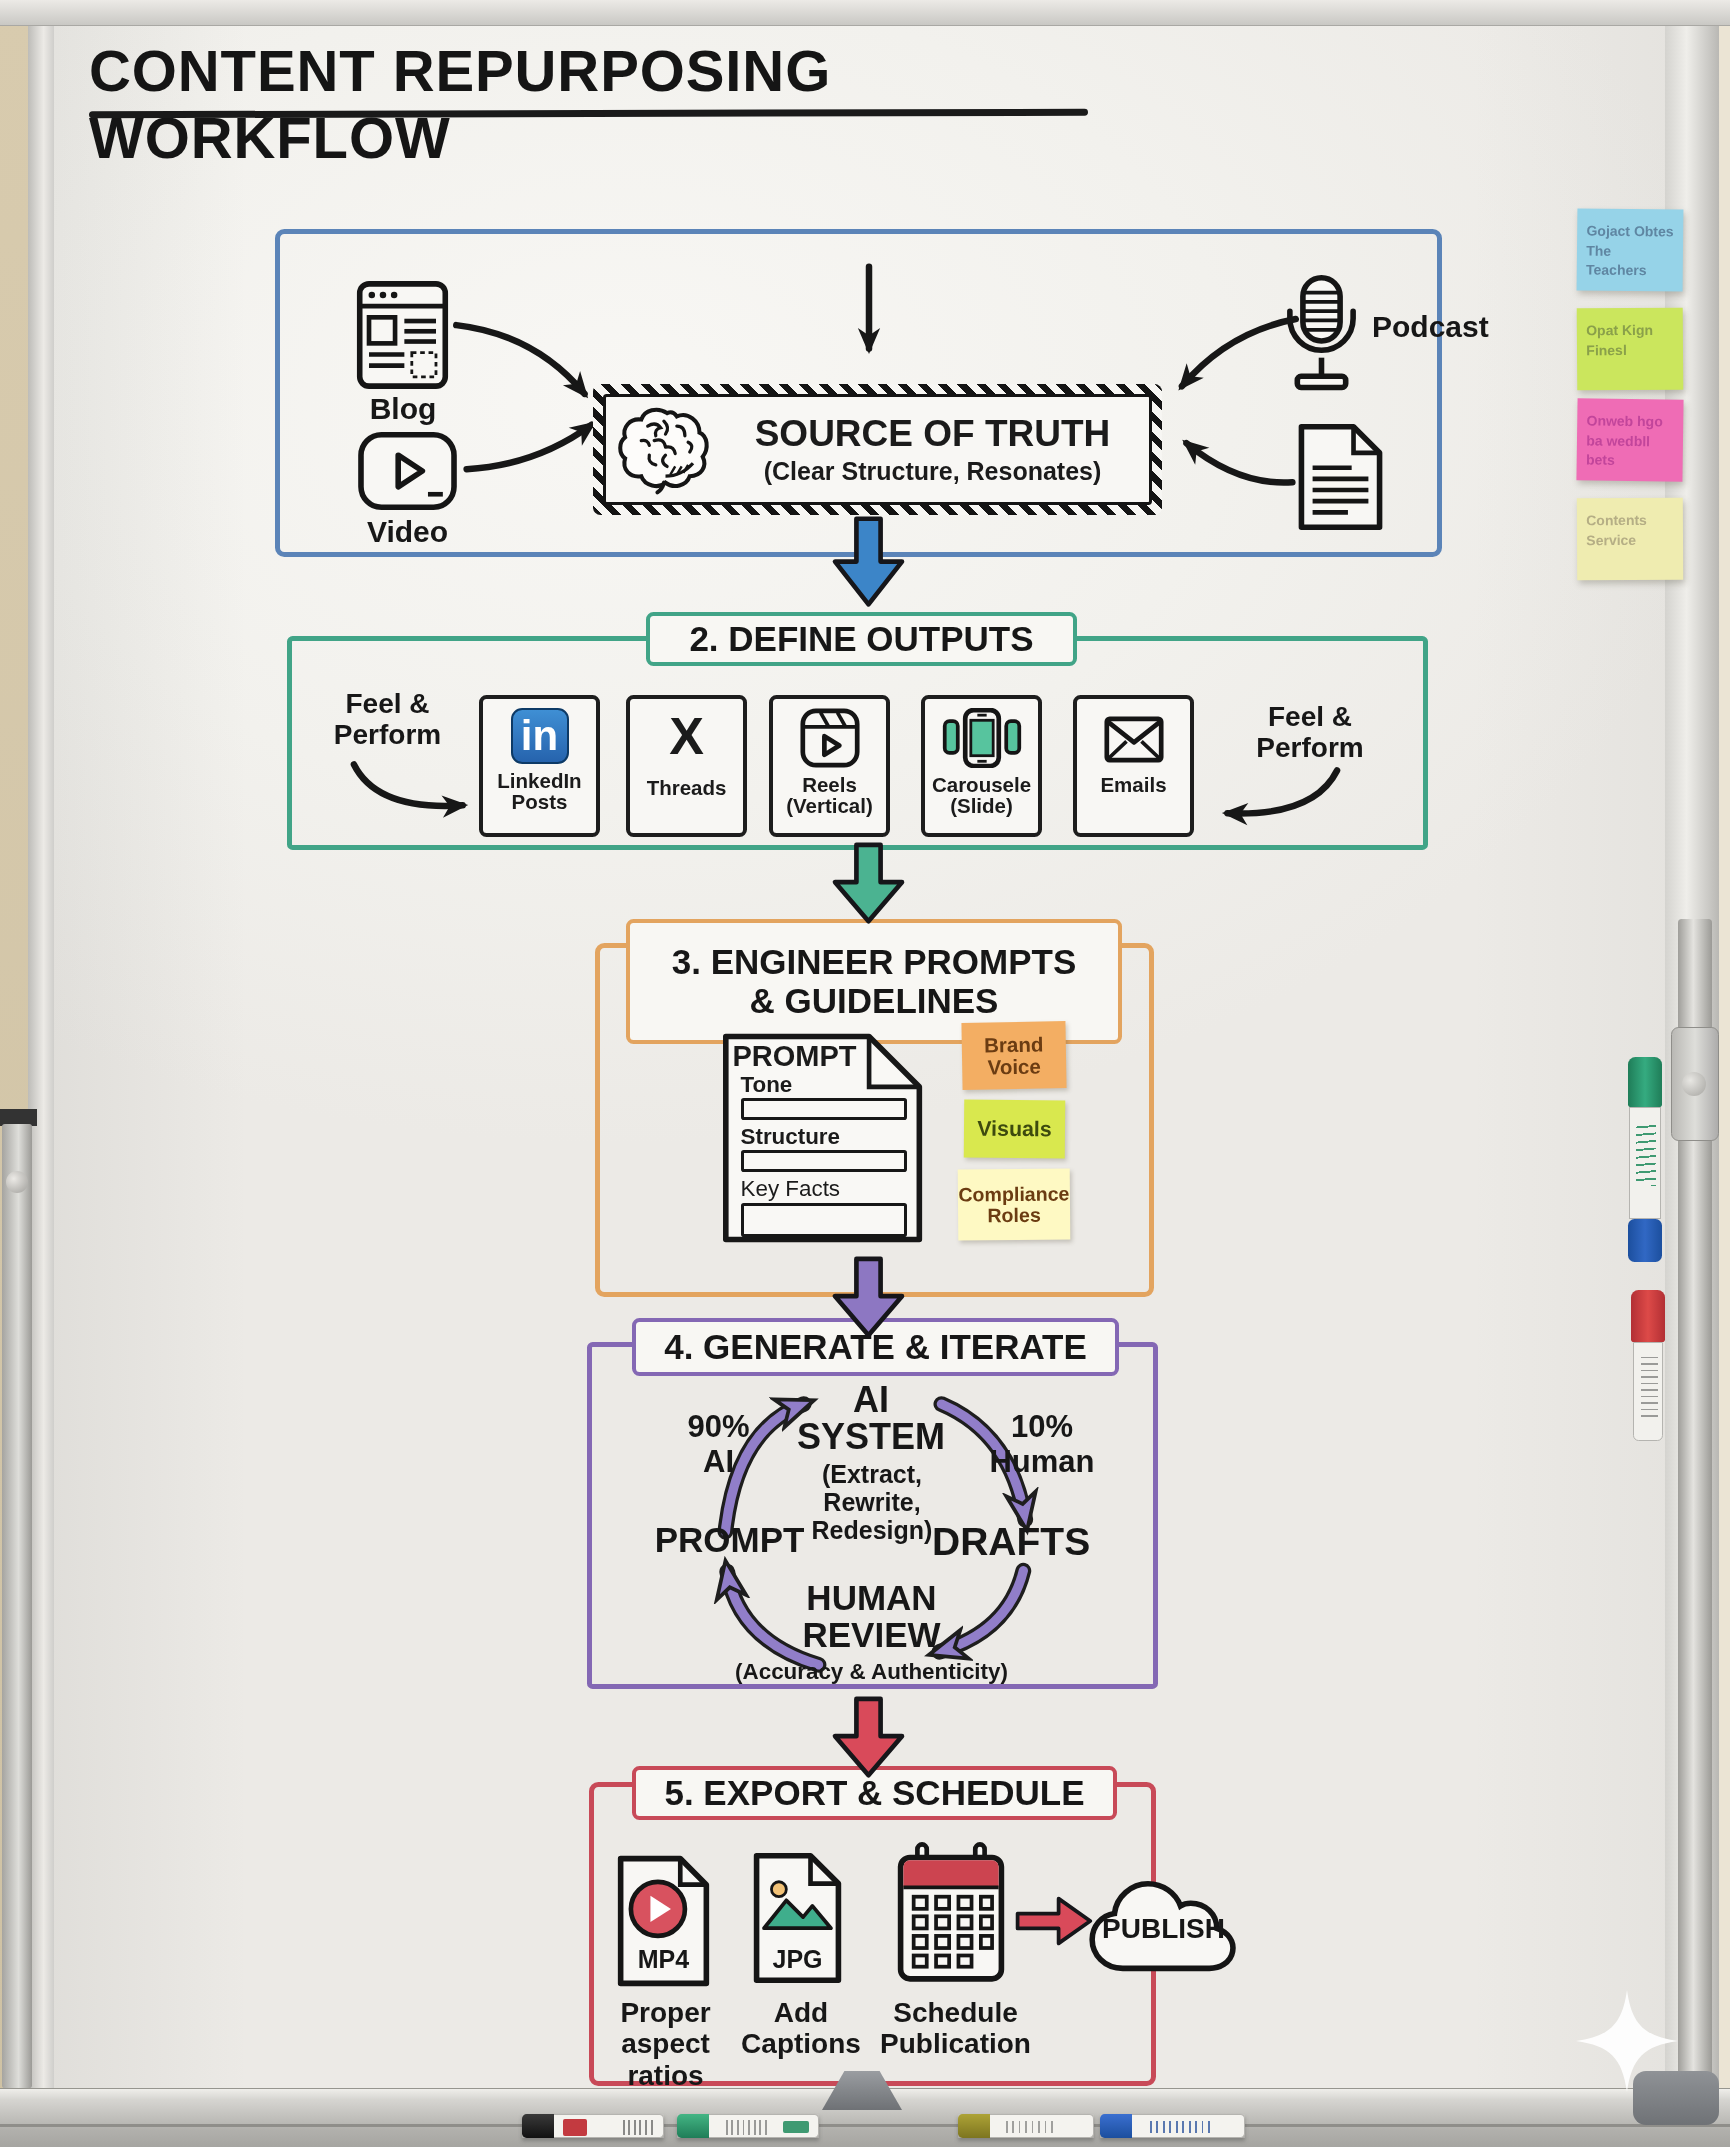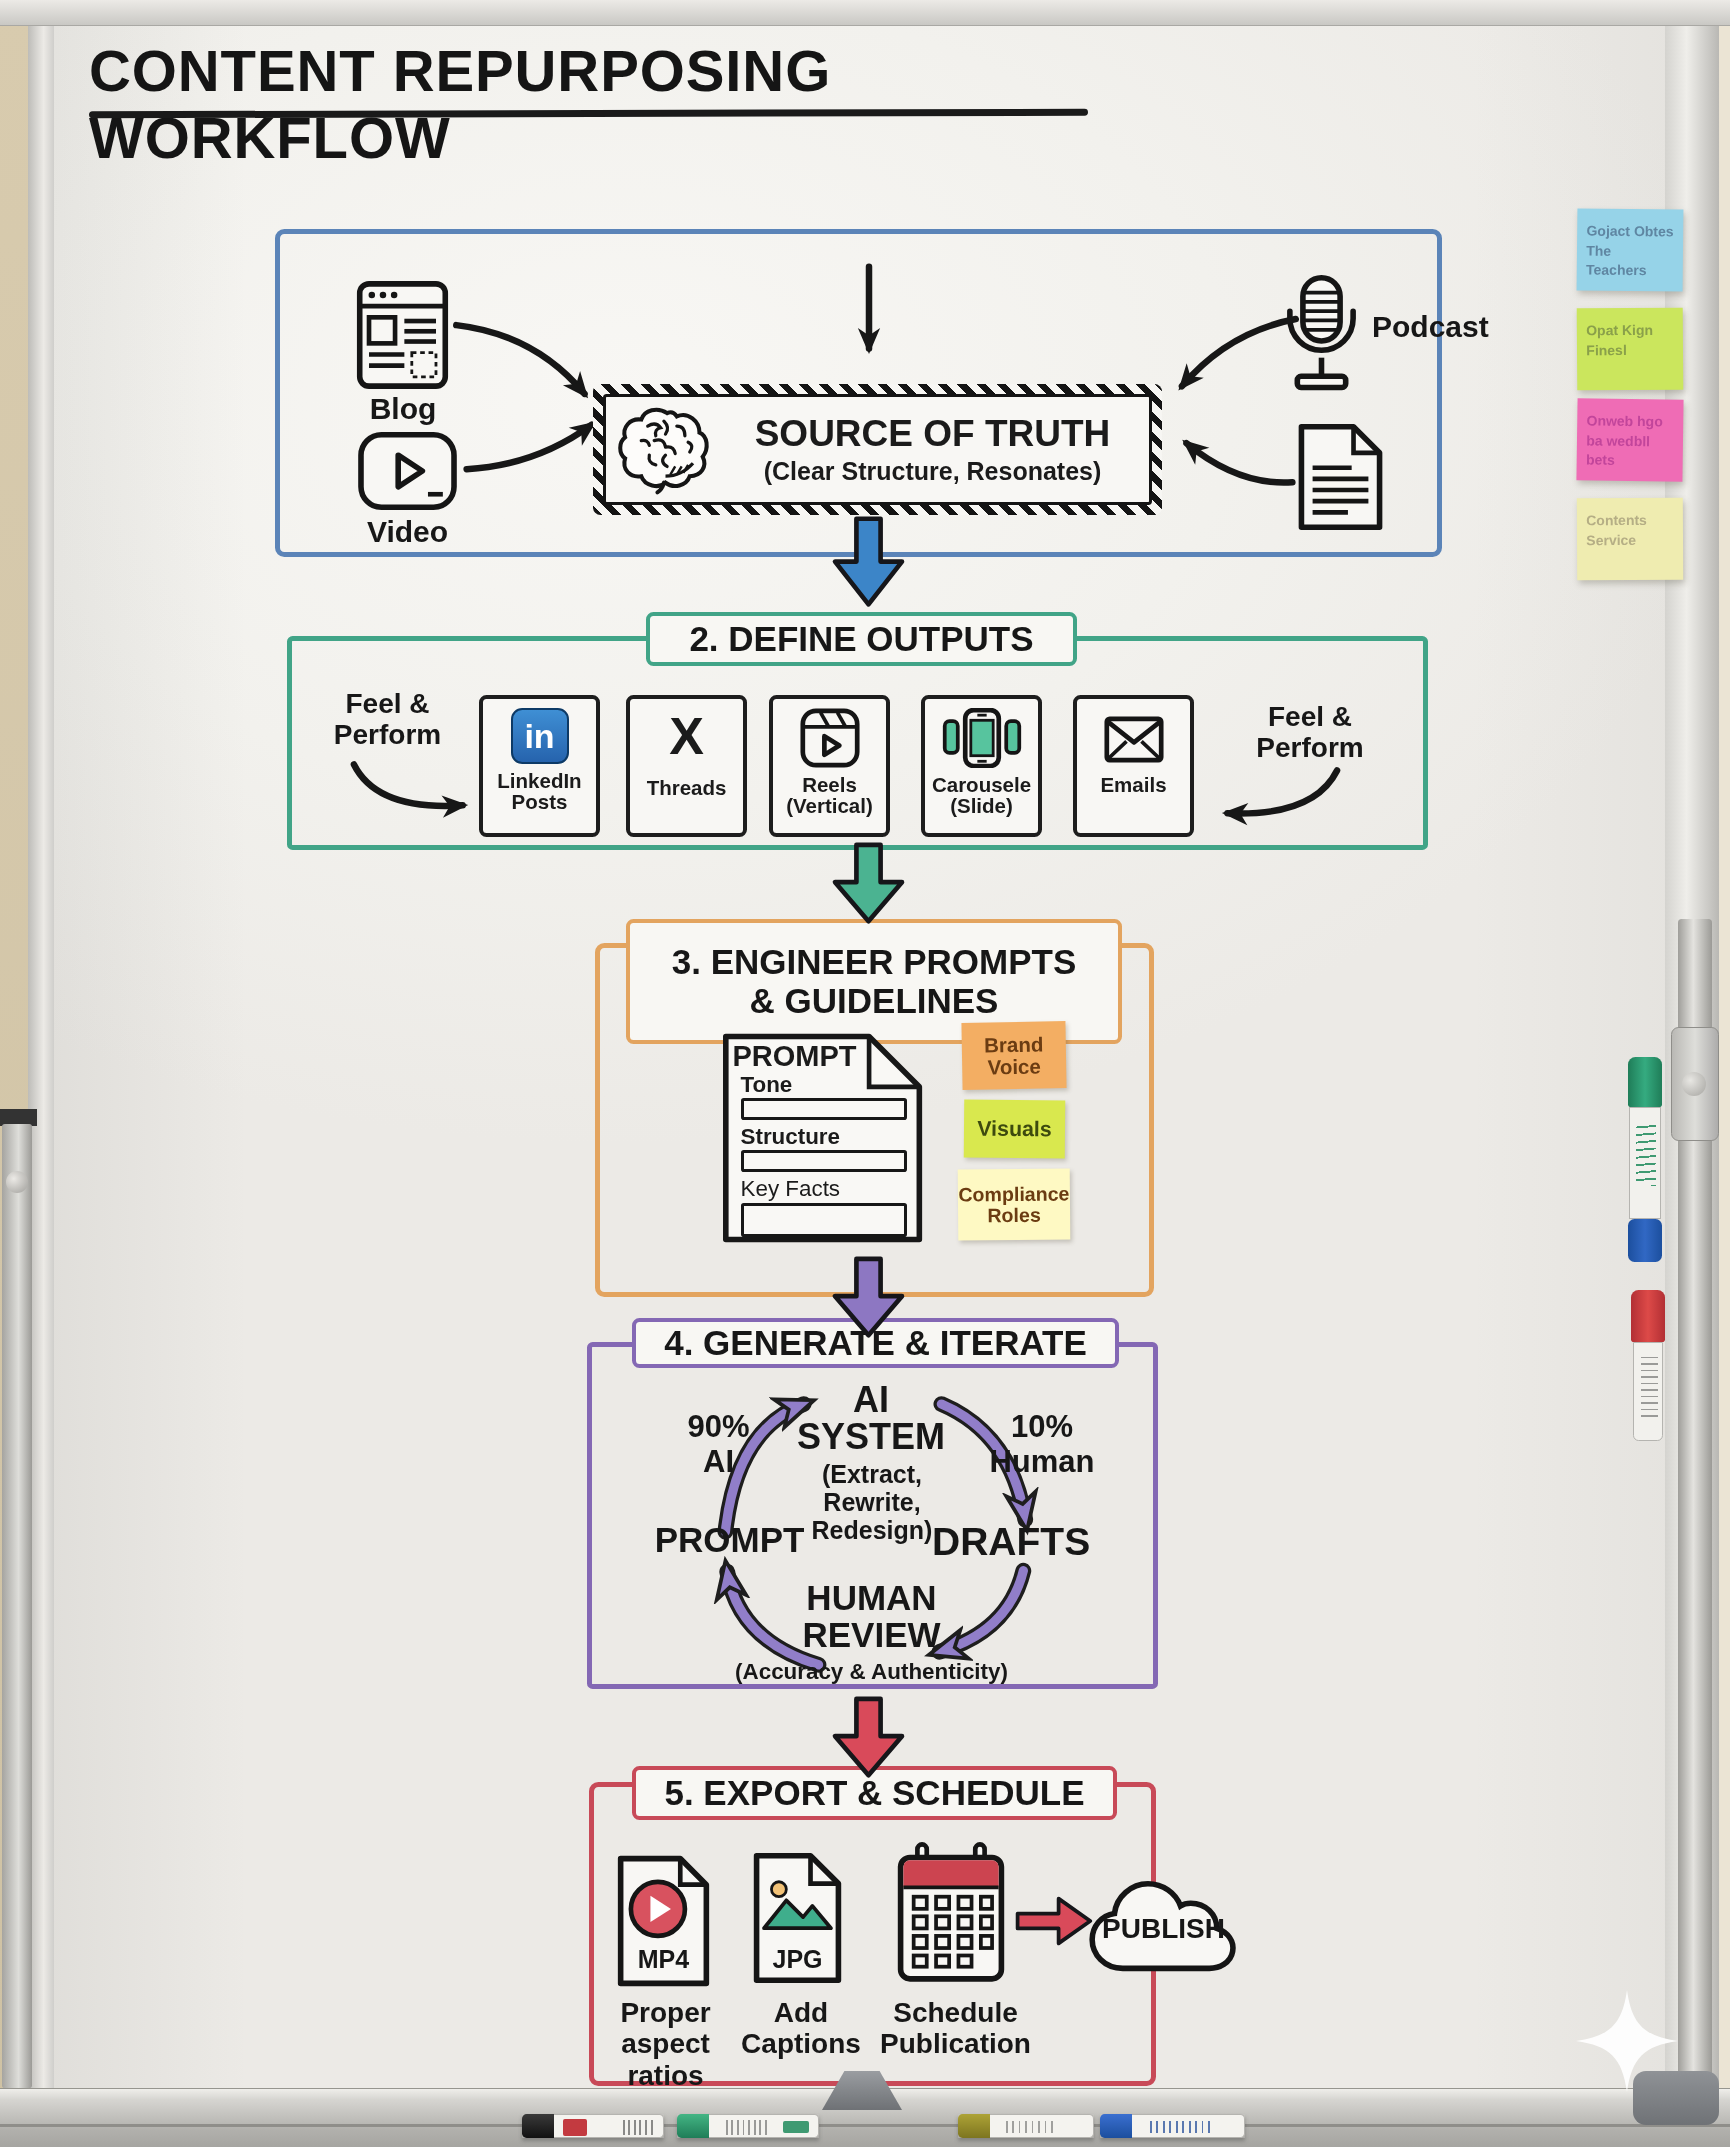--- a/index.html
+++ b/index.html
@@ -37,38 +37,38 @@
   .sec-box{position:absolute;background:transparent;z-index:8;border-radius:9.3px;}
   .sec-head{position:absolute;background:#f8f7f3;display:flex;align-items:center;justify-content:center;
             font-weight:800;text-align:center;border-radius:7.5px;z-index:11;line-height:1.1;color:#171717;}
   .s1-box{left:275px;top:229px;width:1167px;height:328px;border:5.6px solid #5b84b8;}
   .s1-head{left:496px;top:205px;width:720px;height:54px;border:4.7px solid #5b84b8;font-size:35px;}
   .s2-box{left:287px;top:636px;width:1141px;height:214px;border:5.6px solid #41a487;border-radius:5.6px;}
   .s2-head{left:646px;top:612px;width:431px;height:54px;border:4.7px solid #41a487;font-size:35px;}
   .s3-box{left:595px;top:943px;width:559px;height:354px;border:5.6px solid #e3a45f;}
   .s3-head{left:626px;top:919px;width:496px;height:125px;border:4.7px solid #e3a45f;font-size:35px;}
   .s4-box{left:587px;top:1342px;width:571px;height:347px;border:5.6px solid #8468b4;border-radius:5.6px;}
-  .s4-head{left:632px;top:1318px;width:487px;height:50px;border:4.7px solid #8468b4;font-size:35px;}
+  .s4-head{left:632px;top:1318px;width:487px;height:58px;border:4.7px solid #8468b4;font-size:35px;}
   .s5-box{left:589px;top:1782px;width:567px;height:304px;border:5.6px solid #c84a58;}
   .s5-head{left:632px;top:1758px;width:485px;height:54px;border:4.7px solid #c84a58;font-size:35px;margin-top:8px;}
   .lbl{position:absolute;font-weight:800;text-align:center;line-height:1.12;color:#171717;z-index:12;}
   
   .sot{left:593px;top:384px;width:569px;height:131px;z-index:12;padding:10.3px;border-radius:7.5px;
        background:repeating-linear-gradient(45deg,#141414 0 6.5px,#f7f6f3 6.5px 14px);}
   .sot-inner{width:100%;height:100%;background:#f8f7f4;border:3.7px solid #141414;border-radius:3.7px;
              display:flex;align-items:center;gap:13px;padding:3.7px 11.2px;}
   .sot-text{flex:1;text-align:center;}
   .sot-title{font-size:37px;font-weight:800;}
   .sot-sub{font-size:25px;font-weight:700;margin-top:1.9px;}
   
   .card{position:absolute;top:695px;width:121px;height:142px;background:#f8f7f4;border:4.7px solid #1d1d1d;
         border-radius:7.5px;z-index:12;display:flex;flex-direction:column;align-items:center;justify-content:flex-start;padding-top:9.3px;}
   .card-label{font-size:20.5px;font-weight:800;text-align:center;line-height:1.05;margin-top:5.6px;}
   .li-badge{width:58px;height:56px;border-radius:11.2px;border:2.8px solid #0d3a66;
-            background:linear-gradient(180deg,#3f8fd4,#2663ad);color:#fff;font-weight:800;font-size:34px;
+            background:linear-gradient(180deg,#3f8fd4,#2663ad);color:#fff;font-weight:800;font-size:42px;
             display:flex;align-items:center;justify-content:center;}
   .x-glyph{font-size:52px;font-weight:900;line-height:56px;}
   
   .mini-sticky{position:absolute;z-index:12;display:flex;align-items:center;justify-content:center;
                font-weight:800;text-align:center;line-height:1.05;box-shadow:1.9px 2.8px 4.7px rgba(80,70,50,.25);}
   
   .note{position:absolute;left:1577px;width:106px;height:82px;z-index:9;padding:13px 7.5px 5.6px 9.3px;
         font-size:14px;font-weight:600;line-height:1.4;box-shadow:1.9px 3.7px 6.5px rgba(90,85,70,.3);}
   
   .vmarker{position:absolute;z-index:9;display:flex;flex-direction:column;align-items:center;}

